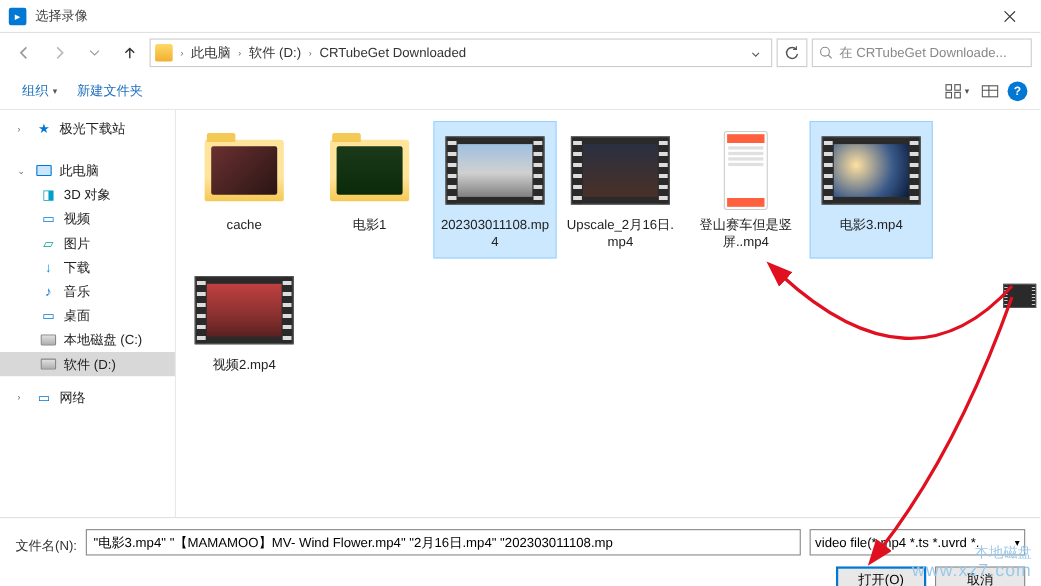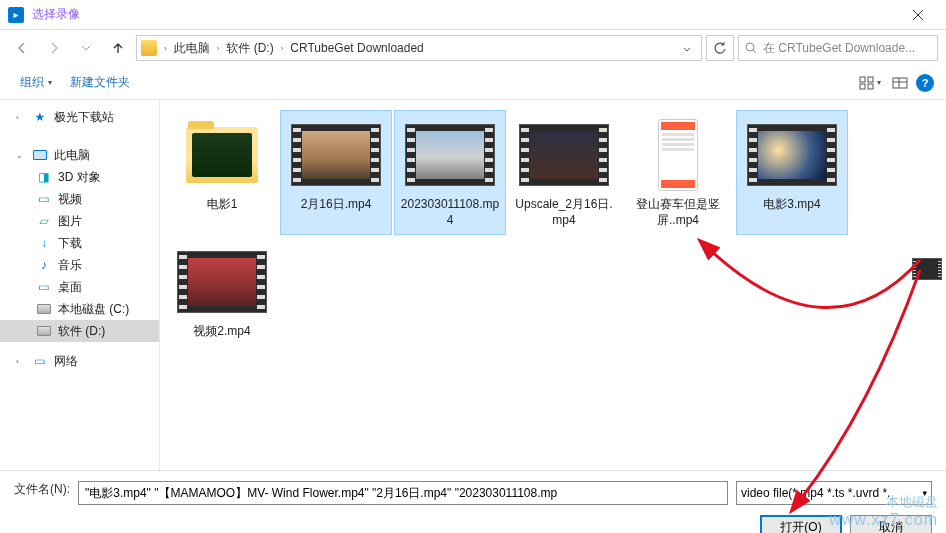--- a/index.html
+++ b/index.html
@@ -1,19 +1,19 @@
 <!DOCTYPE html>
 <html><head>
 <meta charset="utf-8">
 <style>
 *{box-sizing:border-box;margin:0;padding:0;font-family:"Microsoft YaHei","Segoe UI",sans-serif;font-size:12px}
 body{background:#fff;width:946px;height:533px;overflow:hidden;position:relative}
 .titlebar{height:30px;display:flex;align-items:center;padding:0 8px;border-bottom:1px solid #e0e0e0}
 .titlebar .appicon{width:16px;height:16px;background:#0078d4;border-radius:2px;margin-right:8px;display:flex;align-items:center;justify-content:center;color:#fff;font-size:10px}
-.titlebar .title{flex:1;color:#8b5cf6}
+.titlebar .title{flex:1;color:#404040}
 .titlebar .close{width:40px;height:26px;display:flex;align-items:center;justify-content:center;cursor:pointer}
 .navbar{height:36px;display:flex;align-items:center;padding:4px 8px;gap:4px}
 .navbtn{width:28px;height:26px;display:flex;align-items:center;justify-content:center;color:#808080;cursor:pointer;border-radius:2px}
 .navbtn.enabled{color:#333}
 .breadcrumb{flex:1;height:26px;border:1px solid #ccc;display:flex;align-items:center;padding:0 4px;background:#fff}
 .bcicon{width:16px;height:16px;background:linear-gradient(#ffd968,#f0b030);border-radius:2px;margin-right:4px}
 .bcseg{padding:0 4px;color:#333;cursor:pointer}
 .bcchev{color:#666;font-size:8px;padding:0 3px}
 .bcdrop{margin-left:auto;padding:0 6px;color:#666}
 .refreshbtn{width:28px;height:26px;border:1px solid #ccc;display:flex;align-items:center;justify-content:center;cursor:pointer}
@@ -60,21 +60,21 @@
 .filmstrip::after{right:1px}
 .filmimg{width:100%;height:100%}
 .phone{width:40px;height:72px;background:#fff;border:1px solid #ccc;border-radius:3px;display:flex;flex-direction:column}
 .phone .pbar{height:8px;margin:2px;background:#ff6040}
 .phone .pline{height:3px;margin:1px 3px;background:#e0e0e0}
 .flabel{font-size:12px;color:#222;line-height:1.3;word-break:break-all;max-width:108px}
 .thumbstrip{position:absolute;right:4px;top:158px;width:30px;height:22px;background:#2a2a2a;border:1px solid #555}
 .thumbstrip::before,.thumbstrip::after{content:'';position:absolute;top:0;bottom:0;width:3px;background:repeating-linear-gradient(#2a2a2a 0 2px,#ccc 2px 3px)}
 .thumbstrip::before{left:0}.thumbstrip::after{right:0}
 .bottombar{border-top:1px solid #e0e0e0;padding:10px 14px;display:flex;flex-direction:column;gap:10px}
-.fnrow{display:flex;align-items:flex-start;gap:8px}
+.fnrow{display:flex;align-items:flex-end;gap:8px}
 .fnlabel{color:#333;white-space:nowrap}
 .fninput{flex:1;height:24px;border:1px solid #888;padding:0 6px;background:#fff}
 .filtersel{width:196px;height:24px;border:1px solid #888;padding:0 4px;background:#fff;display:flex;align-items:center;justify-content:space-between}
 .btnrow{display:flex;justify-content:flex-end;gap:8px}
 .dlgbtn{width:82px;height:24px;border:1px solid #888;background:#e8e8e8;cursor:pointer;display:flex;align-items:center;justify-content:center}
 .dlgbtn.primary{border:2px solid #0078d4;height:24px}
 .arrow{position:absolute;pointer-events:none}
 .arrow svg{overflow:visible}
 .watermark{position:absolute;right:8px;bottom:4px;color:#9bc8e8;font-size:13px;display:flex;flex-direction:column;align-items:flex-end;line-height:1.2;pointer-events:none}
 .watermark .w1{font-size:13px}
@@ -228,32 +228,32 @@
         <span class="sbicon ico-net">▭</span>
         <span>网络</span>
       </div>
   </div>
 
   <div class="filepane">
     <div class="filegrid">
       <div class="fileitem">
         <div class="thumbwrap">
             <div class="folder withimg">
+              <div class="fimg" style="background:linear-gradient(135deg,#6b3030,#2a1515)"></div>
+            </div>
+          </div>
+        <div class="flabel">cache</div>
+      </div>
+      <div class="fileitem">
+        <div class="thumbwrap">
+            <div class="folder withimg">
               <div class="fimg" style="background:linear-gradient(#1a3a1a,#0a2a0a)"></div>
             </div>
           </div>
         <div class="flabel">电影1</div>
-      </div>
-      <div class="fileitem selected">
-        <div class="thumbwrap">
-            <div class="filmstrip">
-              <div class="filmimg" style="background:linear-gradient(#d0a880,#a07850 60%,#504030)"></div>
-            </div>
-          </div>
-        <div class="flabel">2月16日.mp4</div>
       </div>
       <div class="fileitem selected">
         <div class="thumbwrap">
             <div class="filmstrip">
               <div class="filmimg" style="background:linear-gradient(#a0c0e0,#d0d0d0 55%,#808080)"></div>
             </div>
           </div>
         <div class="flabel">202303011108.mp4</div>
       </div>
       <div class="fileitem">

